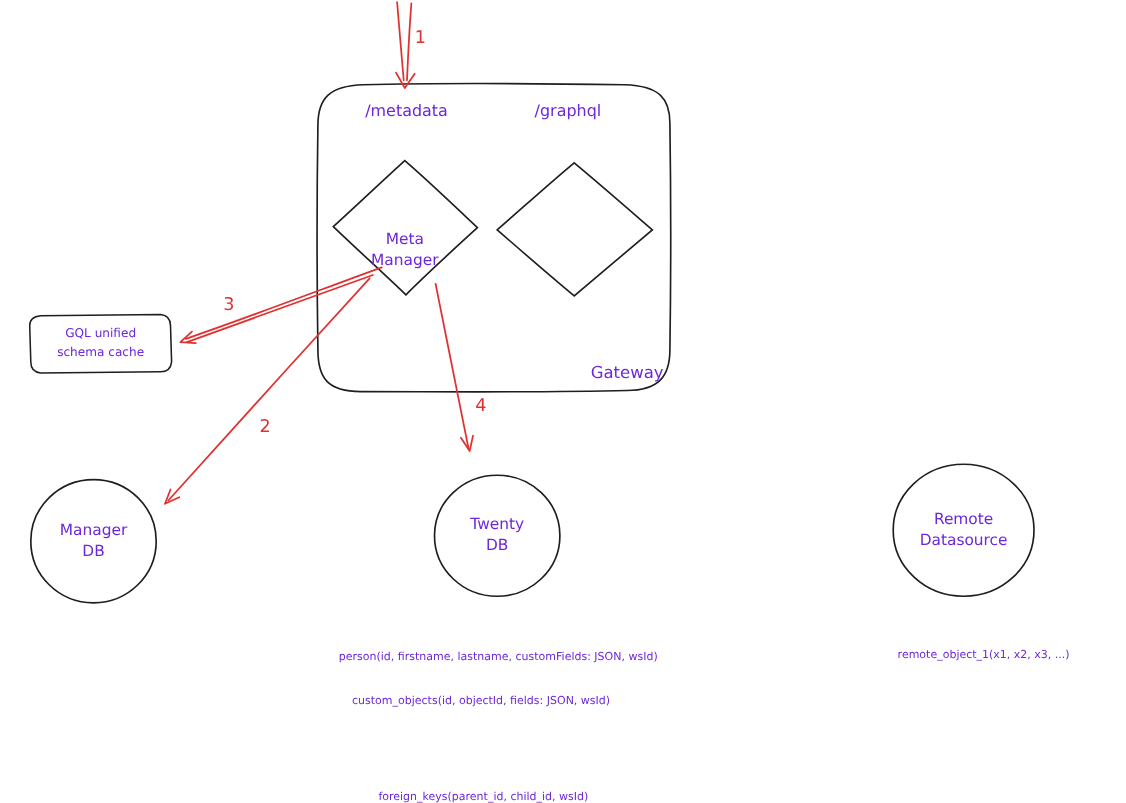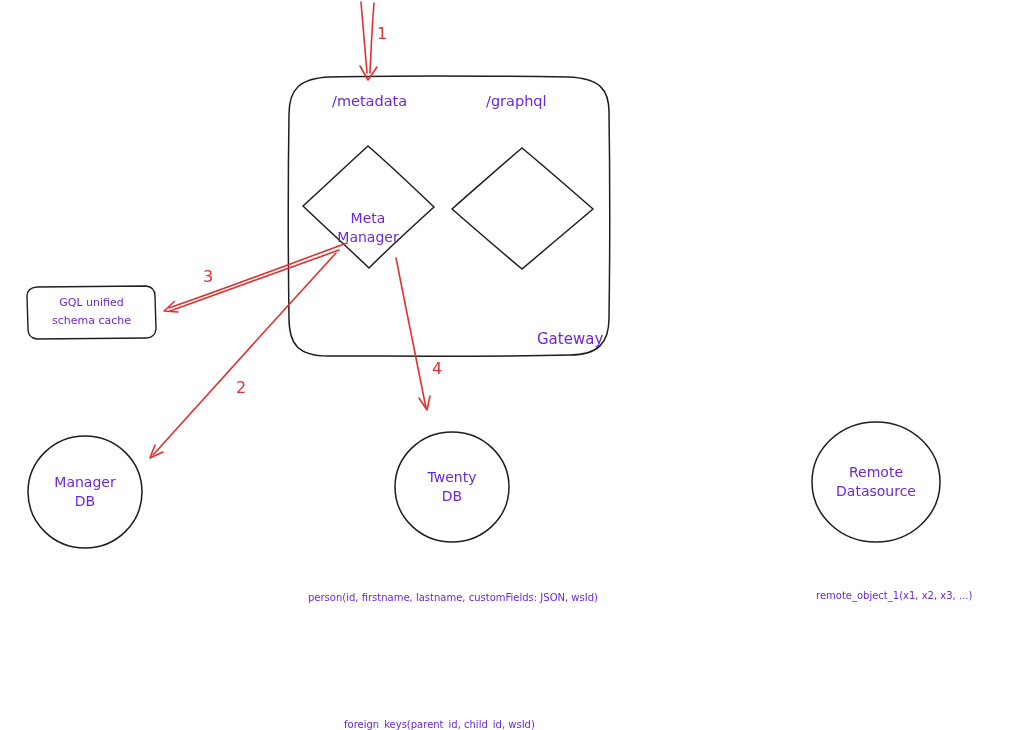--- a/index.html
+++ b/index.html
@@ -82,16 +82,17 @@
 DB</div>
   <div class="label center" style="left:806px; top:463px; width:140px;">Remote
 Datasource</div>
 
   <div class="label num" style="left:377px; top:25px;">1</div>
   <div class="label num" style="left:203px; top:268px;">3</div>
   <div class="label num" style="left:236px; top:379px;">2</div>
   <div class="label num" style="left:432px; top:360px;">4</div>
 
   <div class="label schema" style="left:308px; top:588px;">person(id, firstname, lastname, customFields: JSON, wsId)</div>
+  <div class="label schema" style="left:320px; top:628px;">custom_objects(id, objectId, fields: JSON, wsId)</div>
   <div class="label schema" style="left:344px; top:715px;">foreign_keys(parent_id, child_id, wsId)</div>
   <div class="label schema" style="left:816px; top:586px;">remote_object_1(x1, x2, x3, ...)</div>
 
 </div>
 
 </body></html>

